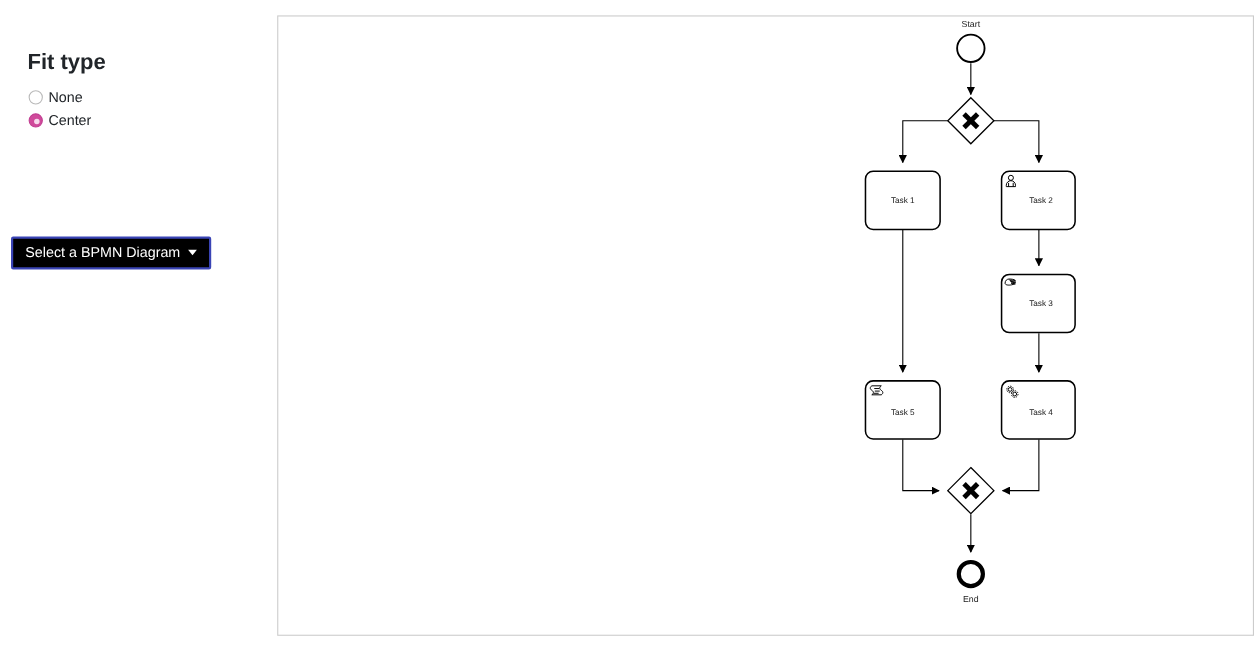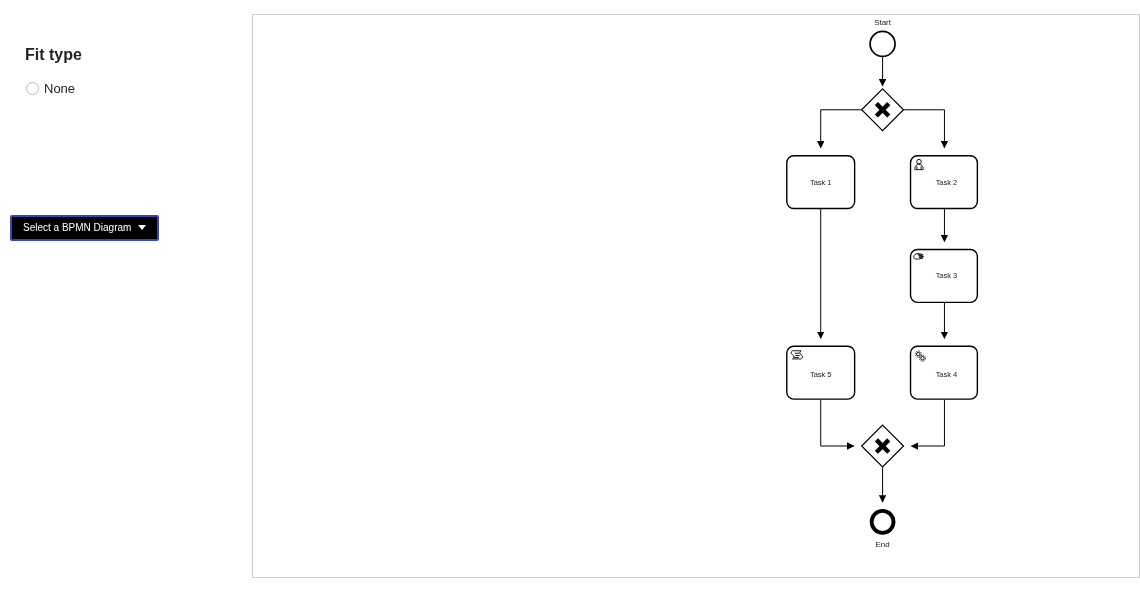--- a/index.html
+++ b/index.html
@@ -9,21 +9,21 @@
     background: #ffffff;
     font-family: "Liberation Sans", sans-serif;
     overflow: hidden;
   }
   .stage { position: relative; width: 1140px; height: 600px; }
 
   
   .sidebar { position: absolute; left: 0; top: 0; width: 250px; }
   .fit-heading {
     position: absolute; left: 25px; top: 46px;
-    font-size: 16px; font-weight: bold; color: #212529; margin: 0;
+    font-size: 20px; font-weight: bold; color: #212529; margin: 0;
   }
   .radio-group { position: absolute; left: 26px; top: 78px; }
   .radio-row {
     display: flex; align-items: center; height: 21px; cursor: pointer;
   }
   .radio-dot {
     width: 13px; height: 13px; border-radius: 50%;
     border: 1px solid #b9b9b9; background: #fff;
     margin-right: 5px; position: relative; flex: 0 0 auto;
   }
@@ -35,21 +35,21 @@
     width: 5px; height: 5px; border-radius: 50%; background: #f7d9ec;
   }
   .radio-label { font-size: 13px; color: #212529; line-height: 21px; }
 
   .bpmn-select-btn {
     position: absolute; left: 10px; top: 215px;
     background: #000; color: #fff;
     border: 2px solid #3a44b5;
     border-radius: 2px;
     font-family: "Liberation Sans", sans-serif;
-    font-size: 10px;
+    font-size: 13px;
     padding: 5px 11px 6px 11px;
     cursor: pointer;
     display: inline-flex; align-items: center; gap: 7px;
   }
   .caret {
     width: 0; height: 0; display: inline-block;
     border-left: 4.5px solid transparent;
     border-right: 4.5px solid transparent;
     border-top: 5px solid #fff;
   }
@@ -80,20 +80,24 @@
 
 <div class="stage">
 
   <div class="sidebar">
     <h2 class="fit-heading">Fit type</h2>
 
     <div class="radio-group">
       <div class="radio-row">
         <span class="radio-dot"></span>
         <span class="radio-label">None</span>
+      </div>
+      <div class="radio-row selected">
+        <span class="radio-dot"></span>
+        <span class="radio-label">Center</span>
       </div>
     </div>
 
     <button class="bpmn-select-btn">
       <span>Select a BPMN Diagram</span>
       <span class="caret"></span>
     </button>
   </div>
 
   <div class="canvas">

